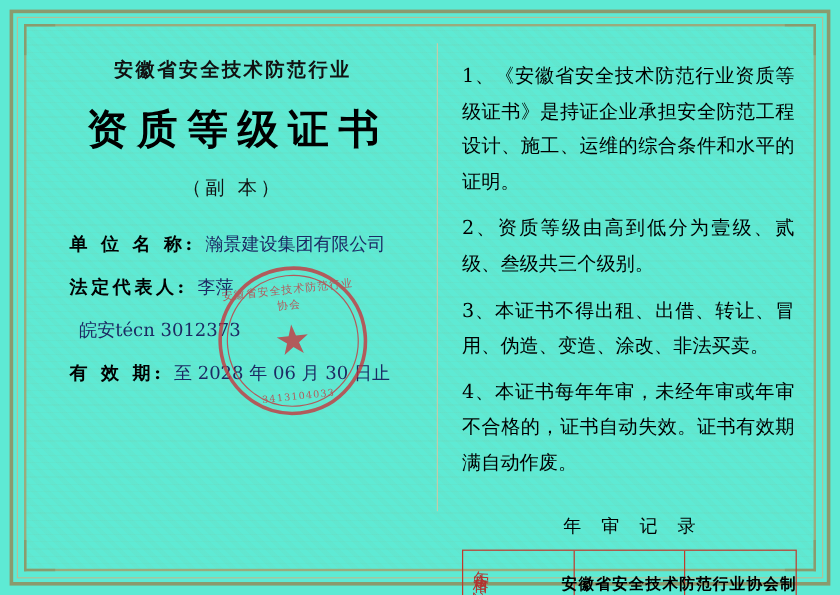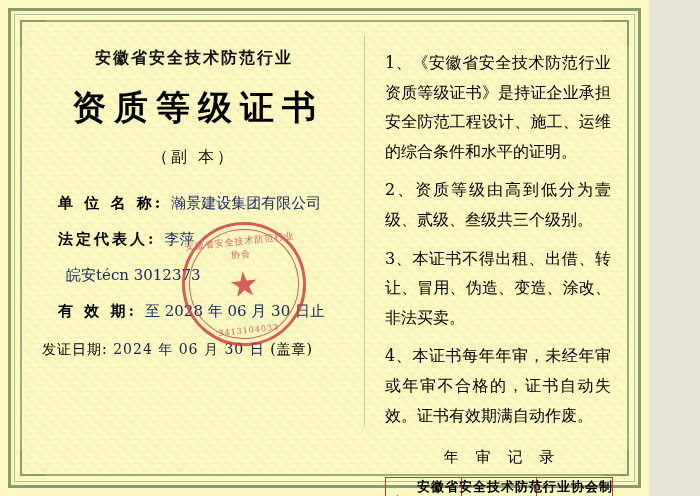--- a/index.html
+++ b/index.html
@@ -8,23 +8,23 @@
   }
   body {
     width: 700px;
     height: 496px;
     background: #e8e4d8;
     font-family: "DejaVu Sans", sans-serif;
     overflow: hidden;
   }
   .certificate {
     position: relative;
-    width: 649px;
+    width: 700px;
     height: 496px;
-    background: #fef9c3;
+    background: #5eead4;
     box-sizing: border-box;
   }
   
   .border-outer {
     position: absolute;
     left: 8px; top: 8px; right: 8px; bottom: 8px;
     border: 3px solid #8a9b6e;
     box-sizing: border-box;
   }
   .border-mid {
@@ -213,21 +213,21 @@
     font-family: "DejaVu Serif", serif;
     margin-bottom: 9px;
     text-align: justify;
   }
   .review-title {
     text-align: center;
     font-size: 15px;
     letter-spacing: 6px;
     font-family: "DejaVu Serif", serif;
     color: #000;
-    margin-top: 18px;
+    margin-top: 28px;
     text-indent: 6px;
   }
   .review-table {
     margin: 10px 4px 0 4px;
     border: 1px solid #c0392b;
     height: 88px;
     display: flex;
     position: relative;
   }
   .review-cell {
@@ -309,25 +309,20 @@
         </div>
         <div class="field-row">
           <span class="field-value handwrite">皖安técn 3012373</span>
         </div>
         <div class="field-row">
           <span class="field-label">有 效 期:</span>
           <span class="field-value handwrite">至 2028 年 06 月 30 日止</span>
         </div>
       </div>
 
-      <div class="issue-row">
-        <span>发证日期:</span>
-        <span class="val">2024 年 06 月 30 日</span>
-        <span class="seal-note">(盖章)</span>
-      </div>
 
       <div class="seal">
         <div class="ring2"></div>
         <div class="seal-top-text">安徽省安全技术防范行业协会</div>
         <div class="star">★</div>
         <div class="seal-bottom-text">3413104033</div>
       </div>
     </div>
 
     <div class="divider"></div>

